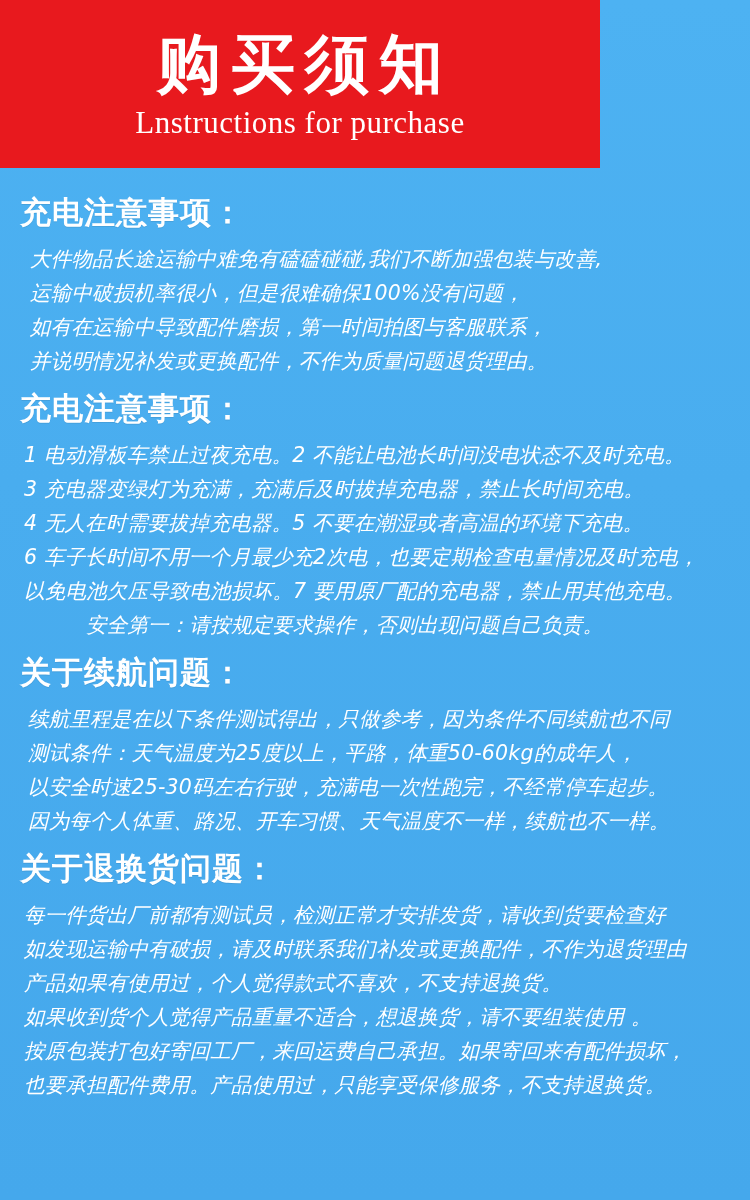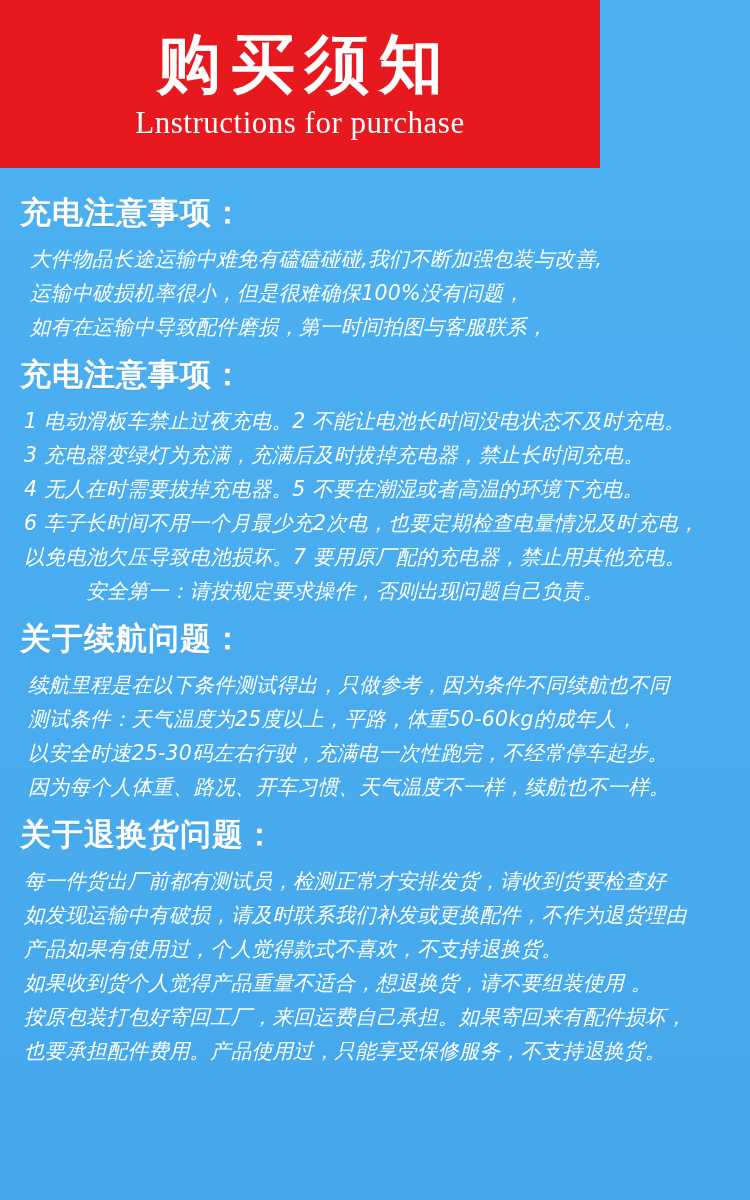--- a/index.html
+++ b/index.html
@@ -95,20 +95,21 @@
   </div>
 
   <div class="content">
 
     <div class="section">
       <div class="sec-title">充电注意事项：</div>
       <div class="sec-body sec-transport">
         <span class="line">大件物品长途运输中难免有磕磕碰碰,我们不断加强包装与改善,</span>
         <span class="line">运输中破损机率很小，但是很难确保100%没有问题，</span>
         <span class="line">如有在运输中导致配件磨损，第一时间拍图与客服联系，</span>
+        <span class="line">并说明情况补发或更换配件，不作为质量问题退货理由。</span>
       </div>
     </div>
 
     <div class="section">
       <div class="sec-title">充电注意事项：</div>
       <div class="sec-body sec-charge">
         <span class="line">1 电动滑板车禁止过夜充电。2 不能让电池长时间没电状态不及时充电。</span>
         <span class="line">3 充电器变绿灯为充满，充满后及时拔掉充电器，禁止长时间充电。</span>
         <span class="line">4 无人在时需要拔掉充电器。5 不要在潮湿或者高温的环境下充电。</span>
         <span class="line">6 车子长时间不用一个月最少充2次电，也要定期检查电量情况及时充电，</span>

